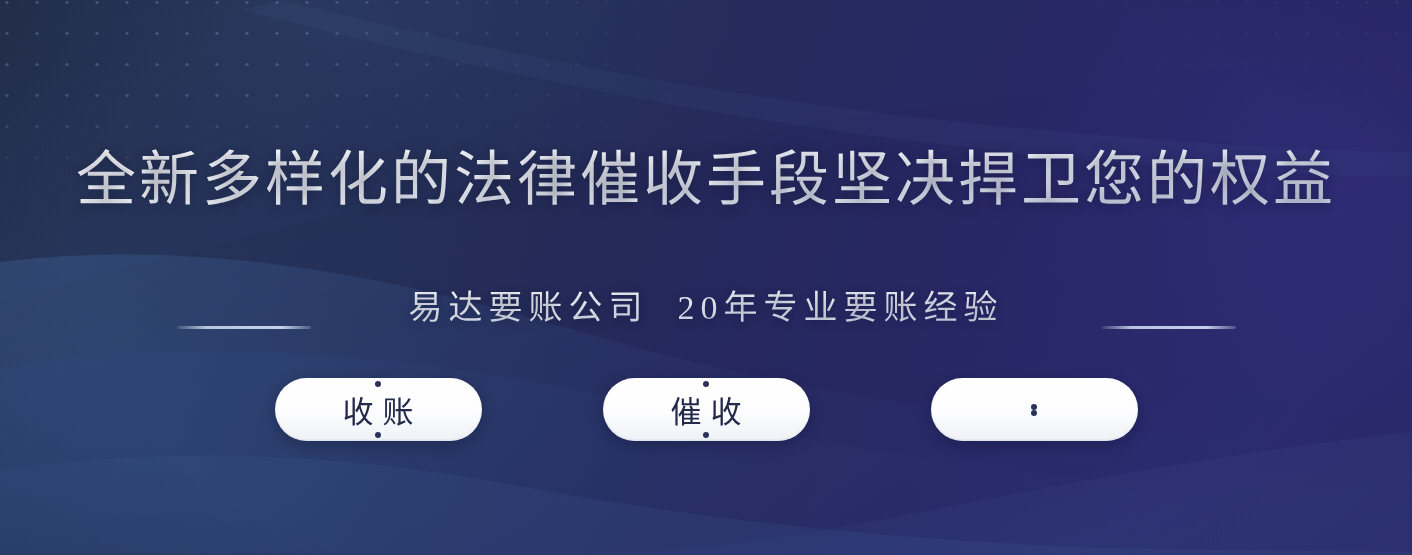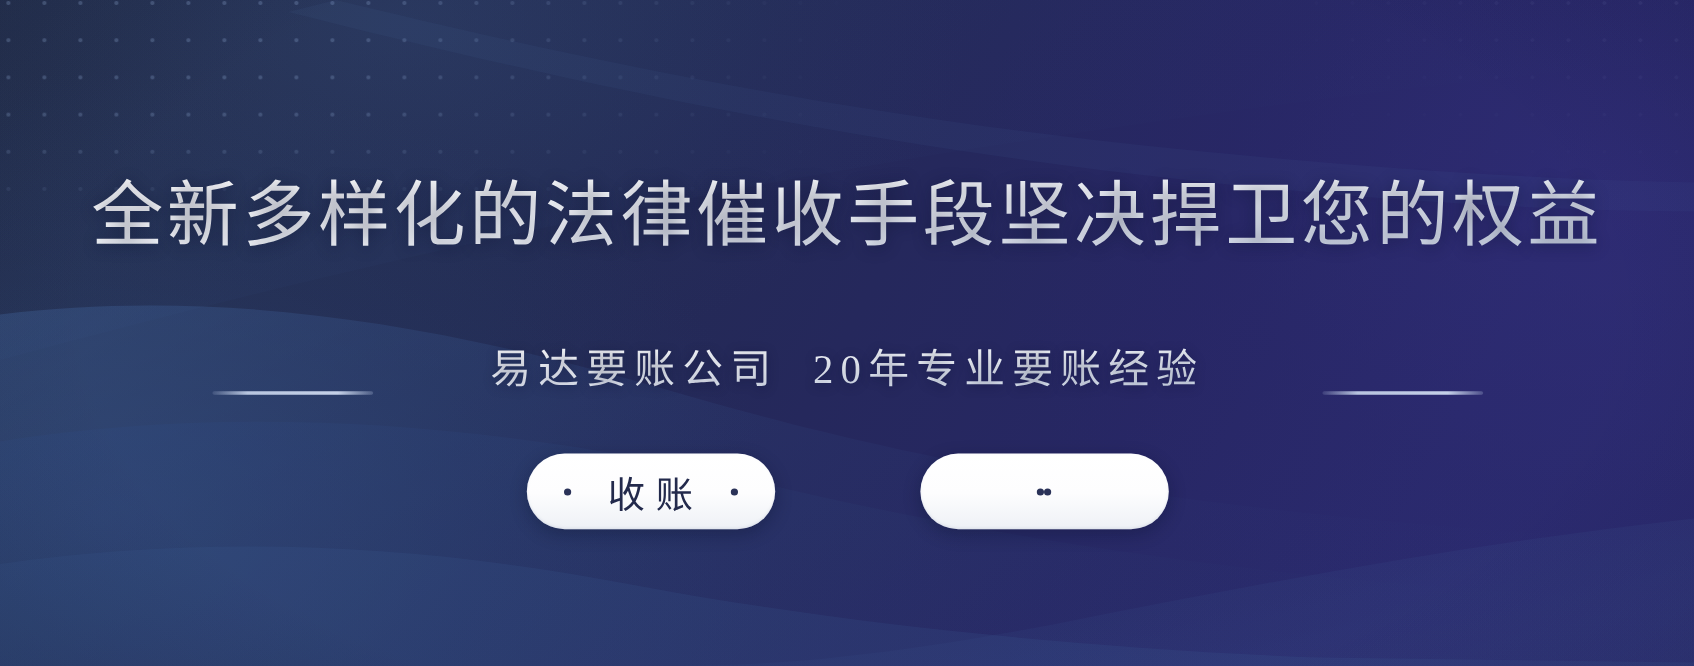--- a/index.html
+++ b/index.html
@@ -194,20 +194,21 @@
     border-radius: 34px;
     display: flex;
     align-items: center;
     justify-content: center;
     gap: 0;
     background: linear-gradient(180deg, #ffffff 0%, #fdfdfe 52%, #eef1f6 100%);
     box-shadow:
       0 4px 14px rgba(8, 12, 36, 0.30),
       inset 0 -1px 2px rgba(180, 190, 210, 0.35);
     cursor: pointer;
+    flex-direction: column;
   }
 
   .pill .dot {
     width: 6px;
     height: 6px;
     border-radius: 50%;
     background: #2a3258;
     flex: 0 0 auto;
   }
 
@@ -285,20 +286,25 @@
 
     <div class="pills">
 
       <div class="pill">
         <span class="dot"></span>
         <span class="pill-label">收账</span>
         <span class="dot"></span>
       </div>
 
 
+      <div class="pill">
+        <span class="dot"></span>
+        <span class="pill-label">催收</span>
+        <span class="dot"></span>
+      </div>
 
       <div class="pill">
         <span class="dot"></span>
         <span class="dot"></span>
       </div>
 
     </div>
   </div>
 </div>
 

